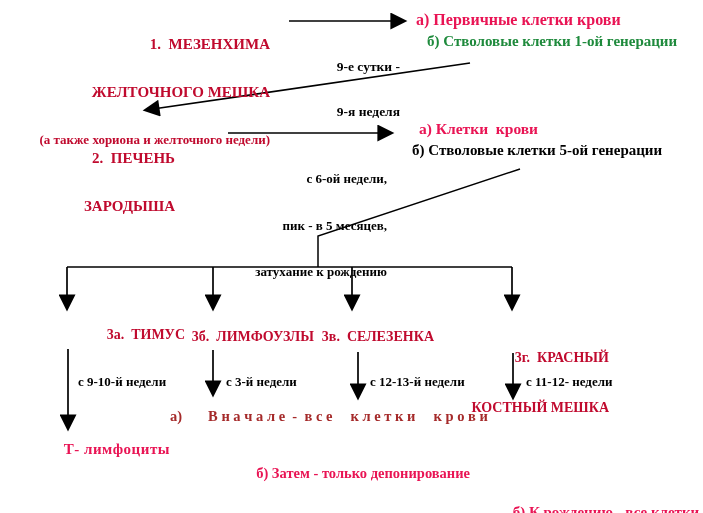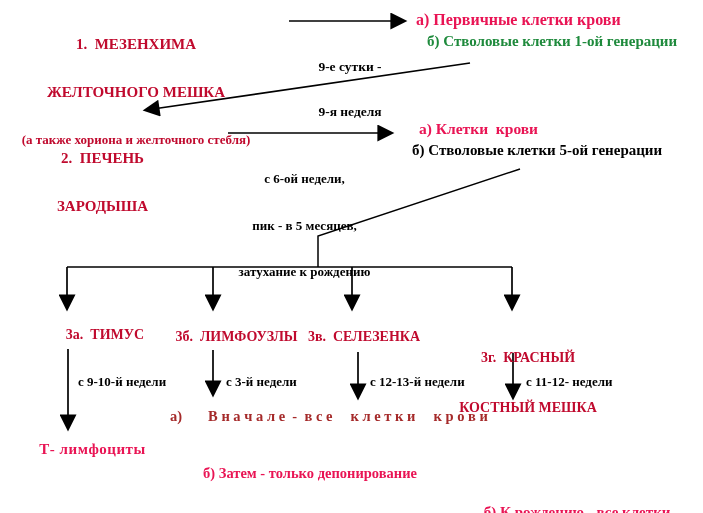--- a/index.html
+++ b/index.html
@@ -2,21 +2,21 @@
 <html><head>
 <meta charset="utf-8">
 <style>
   html,body{margin:0;padding:0;background:#fff;}
   #canvas{
     position:relative;width:703px;height:513px;background:#ffffff;overflow:hidden;
     font-family:"Liberation Serif","DejaVu Serif",serif;font-weight:bold;
   }
   #wires{position:absolute;left:0;top:0;z-index:0;}
   .txt{position:absolute;z-index:1;white-space:pre;}
-  .center{text-align:center;}
+  .center{text-align:right;}
   .red{color:#C00A2E;}
   .crimson{color:#E91454;}
   .green{color:#1E8A3C;}
   .darkred{color:#A52A2A;}
   .black{color:#000000;}
 
   .t1{left:2px;top:4px;width:268px;font-size:15px;line-height:16px;}
   .t1 .sub{font-size:13px;line-height:15px;}
   .lbl1{left:300px;top:29px;width:100px;font-size:13.5px;line-height:15px;}
   .r1a{left:416px;top:11px;font-size:16px;}
@@ -73,21 +73,21 @@
 
     <line x1="68" y1="349" x2="68" y2="428" stroke="#000" stroke-width="1.7" marker-end="url(#ah)"></line>
     <line x1="213" y1="350" x2="213" y2="394" stroke="#000" stroke-width="1.7" marker-end="url(#ah)"></line>
     <line x1="358" y1="352" x2="358" y2="397" stroke="#000" stroke-width="1.7" marker-end="url(#ah)"></line>
     <line x1="513" y1="353" x2="513" y2="397" stroke="#000" stroke-width="1.7" marker-end="url(#ah)"></line>
   </svg>
 
   <div class="txt t1 center red">
     <div>1.  МЕЗЕНХИМА</div>
     <div>ЖЕЛТОЧНОГО МЕШКА</div>
-    <div class="sub">(а также хориона и желточного стебля)</div>
+    <div class="sub">(а также хориона и желточного недели)</div>
   </div>
   <div class="txt lbl1 center black">
     <div>9-е сутки -</div>
     <div>9-я неделя</div>
   </div>
   <div class="txt r1a crimson">а) Первичные клетки крови</div>
   <div class="txt r1b green">б) Стволовые клетки 1-ой генерации</div>
 
   <div class="txt t2 center red">
     <div>2.  ПЕЧЕНЬ</div>

